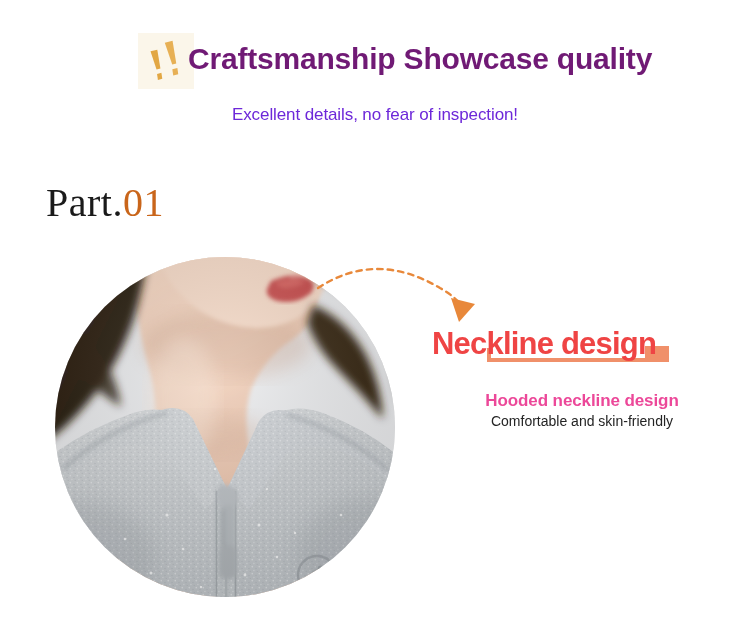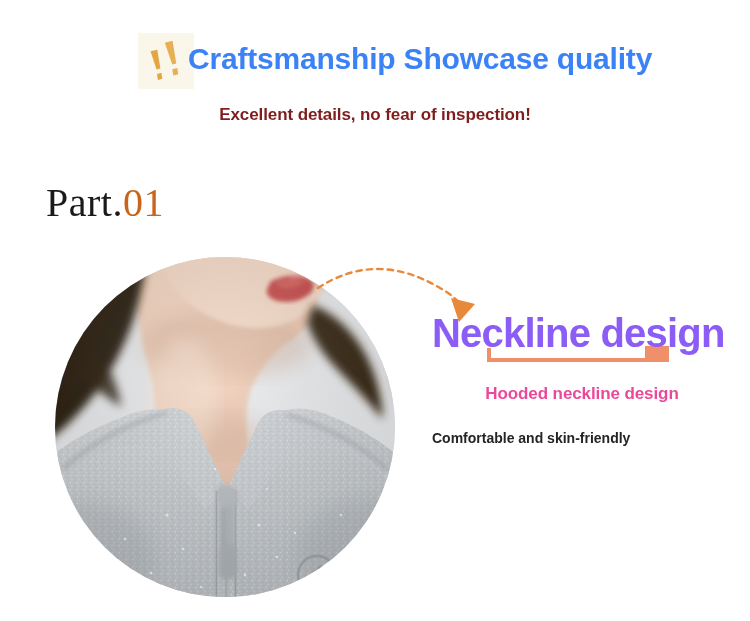--- a/index.html
+++ b/index.html
@@ -33,39 +33,39 @@
     width: 56px;
     height: 56px;
     background: #fbf6ea;
     flex: 0 0 auto;
   }
   .bang-badge svg { display: block; }
 
   .title-main {
     font-size: 30px;
     font-weight: bold;
-    color: #3b82f6;
+    color: #701a75;
     letter-spacing: -0.2px;
     white-space: nowrap;
     margin-left: -6px;
     position: relative;
     z-index: 2;
     line-height: 1;
     padding-bottom: 4px;
   }
 
   .subtitle {
     position: absolute;
     left: 0;
     top: 105px;
     width: 750px;
     text-align: center;
     font-size: 17px;
-    font-weight: bold;
-    color: #7f1d1d;
+    font-weight: normal;
+    color: #6d28d9;
     letter-spacing: -0.1px;
   }
 
   
   .part-label {
     position: absolute;
     left: 46px;
     top: 183px;
     font-family: "Liberation Serif", serif;
     font-size: 40px;
@@ -107,27 +107,28 @@
 
   
   .callout {
     position: absolute;
     left: 432px;
     top: 312px;
     width: 300px;
   }
   .callout-title {
     position: relative;
-    font-size: 40px;
+    font-size: 31px;
     font-weight: bold;
-    color: #8b5cf6;
+    color: #ef4444;
     letter-spacing: -0.8px;
     line-height: 1.05;
     white-space: nowrap;
     z-index: 2;
+    margin-top: 16px;
   }
   .callout-underline {
     position: absolute;
     left: 55px;
     top: 34px;
     width: 182px;
     height: 18px;
     z-index: 1;
   }
   .callout-underline svg { display: block; }
@@ -135,24 +136,24 @@
   .callout-sub1 {
     margin-top: 30px;
     text-align: center;
     font-size: 17px;
     font-weight: bold;
     color: #ec4899;
     letter-spacing: -0.1px;
     white-space: nowrap;
   }
   .callout-sub2 {
-    margin-top: 26px;
-    text-align: left;
+    margin-top: 2px;
+    text-align: center;
     font-size: 14px;
-    font-weight: bold;
+    font-weight: normal;
     color: #242424;
     letter-spacing: 0px;
     white-space: nowrap;
   }
 </style>
 </head>
 <body>
 
 <div id="page">
 

